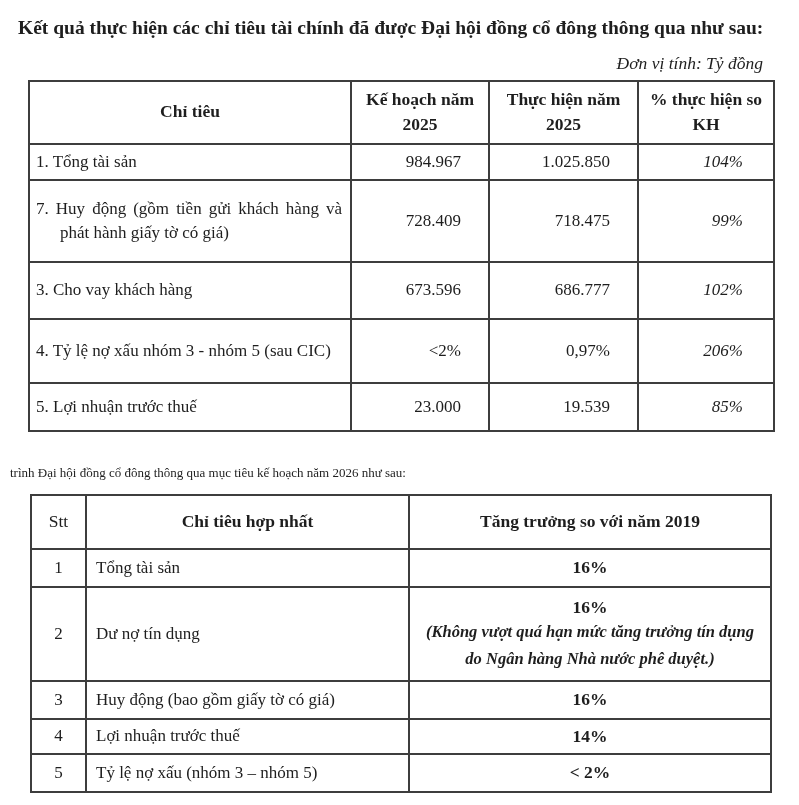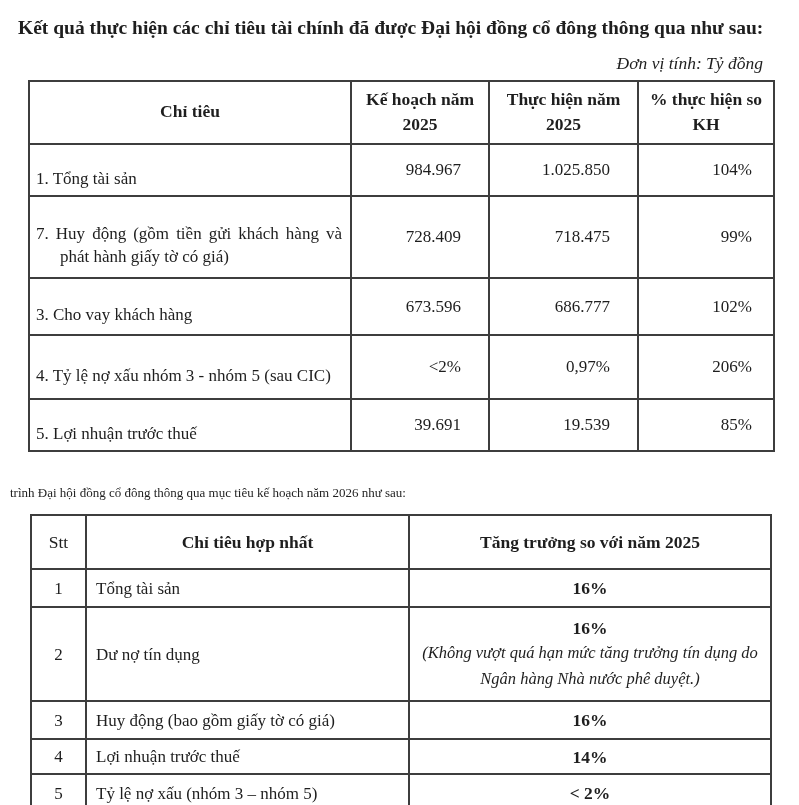--- a/index.html
+++ b/index.html
@@ -42,30 +42,31 @@
   .t1 col.c4{width:136px;}
   .t1 th{
     font-weight:bold;
     text-align:center;
     padding:5px 4px;
     line-height:1.45;
     font-size:17.5px;
   }
   .t1 td.label{
     text-align:justify;
-    padding:22px 8px 5px 30px;
+    padding:5px 8px 5px 30px;
     text-indent:-24px;
   }
   .t1 td.plan,.t1 td.actual{
     text-align:right;
     padding-right:27px;
   }
   .t1 td.pct{
     text-align:right;
-    padding-right:21px;
+    padding-right:30px;
+    font-style:italic;
   }
   .t1 tr.hdr{height:56px;}
   .t1 tr.r1{height:36px;}
   .t1 tr.r2{height:82px;}
   .t1 tr.r3{height:57px;}
   .t1 tr.r4{height:64px;}
   .t1 tr.r5{height:48px;}
   
   .intro-2026{
     margin:33px 0 0 10px;
@@ -82,21 +83,21 @@
     font-size:17.5px;
   }
   .t2 th.stt-h{font-weight:normal;}
   .t2 th.bold-h{font-weight:bold;}
   .t2 td.stt{text-align:center;}
   .t2 td.label{text-align:left;padding:4px 6px 4px 9px;margin-top:40px;}
   .t2 td.growth{text-align:center;padding:4px 10px;border-radius:19px;}
   .t2 .growth-value{font-weight:bold;font-size:17.5px;}
   .t2 .growth-note{
     font-style:italic;
-    font-weight:normal;
+    font-weight:bold;
     font-size:16.5px;
     line-height:1.62;
   }
   .t2 .growth-note:empty{display:none;}
   .t2 tr.hdr{height:54px;}
   .t2 tr.r1{height:38px;}
   .t2 tr.r2{height:94px;}
   .t2 tr.r3{height:38px;}
   .t2 tr.r4{height:35px;}
   .t2 tr.r5{height:38px;}
@@ -141,40 +142,40 @@
       <td class="pct">102%</td>
     </tr>
     <tr class="r4">
       <td class="label">4. Tỷ lệ nợ xấu nhóm 3 - nhóm 5 (sau CIC)</td>
       <td class="plan">&lt;2%</td>
       <td class="actual">0,97%</td>
       <td class="pct">206%</td>
     </tr>
     <tr class="r5">
       <td class="label">5. Lợi nhuận trước thuế</td>
-      <td class="plan">39.691</td>
+      <td class="plan">23.000</td>
       <td class="actual">19.539</td>
       <td class="pct">85%</td>
     </tr>
   </tbody>
 </table>
 
 <div class="intro-2026">trình Đại hội đồng cổ đông thông qua mục tiêu kế hoạch năm 2026 như sau:</div>
 
 <table class="t2">
   <colgroup>
       <col class="c1">
       <col class="c2">
       <col class="c3">
     </colgroup>
   <tbody>
     <tr class="hdr">
       <th class="stt-h">Stt</th>
       <th class="bold-h">Chỉ tiêu hợp nhất</th>
-      <th class="bold-h">Tăng trưởng so với năm 2025</th>
+      <th class="bold-h">Tăng trưởng so với năm 2019</th>
     </tr>
     <tr class="r1">
       <td class="stt">1</td>
       <td class="label">Tổng tài sản</td>
       <td class="growth">
         <div class="growth-value">16%</div>
 
       </td>
     </tr>
     <tr class="r2">

